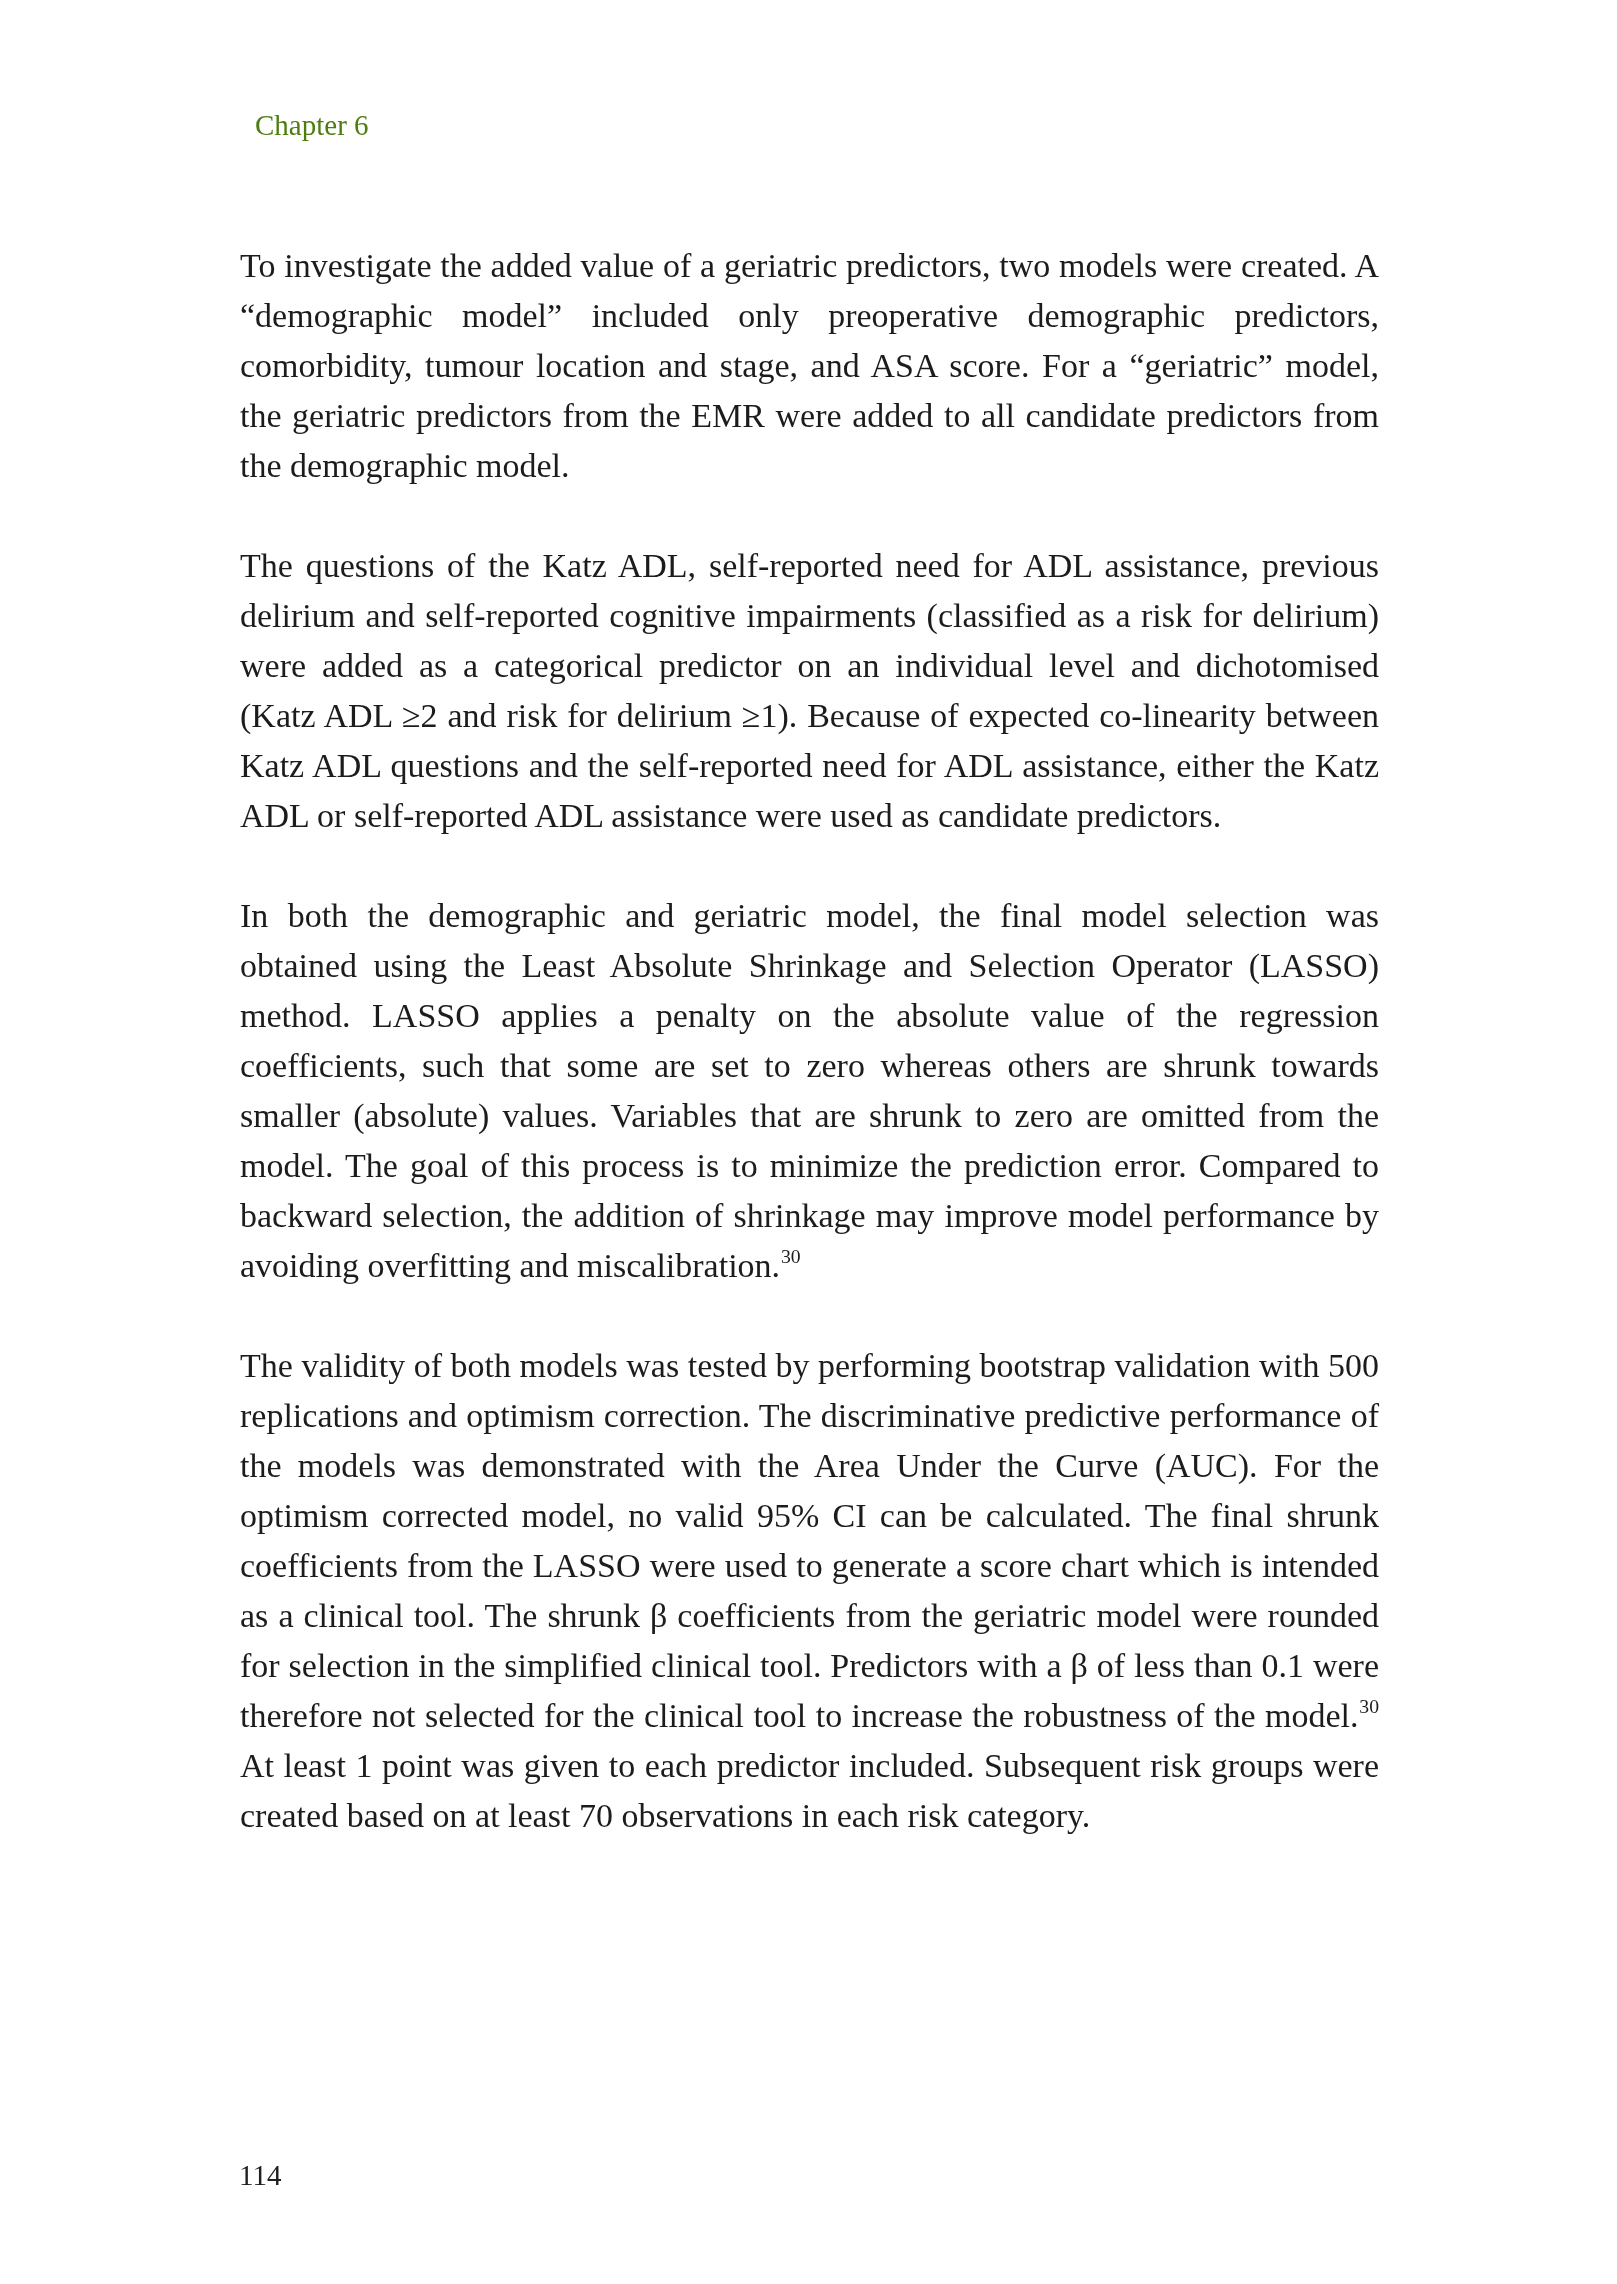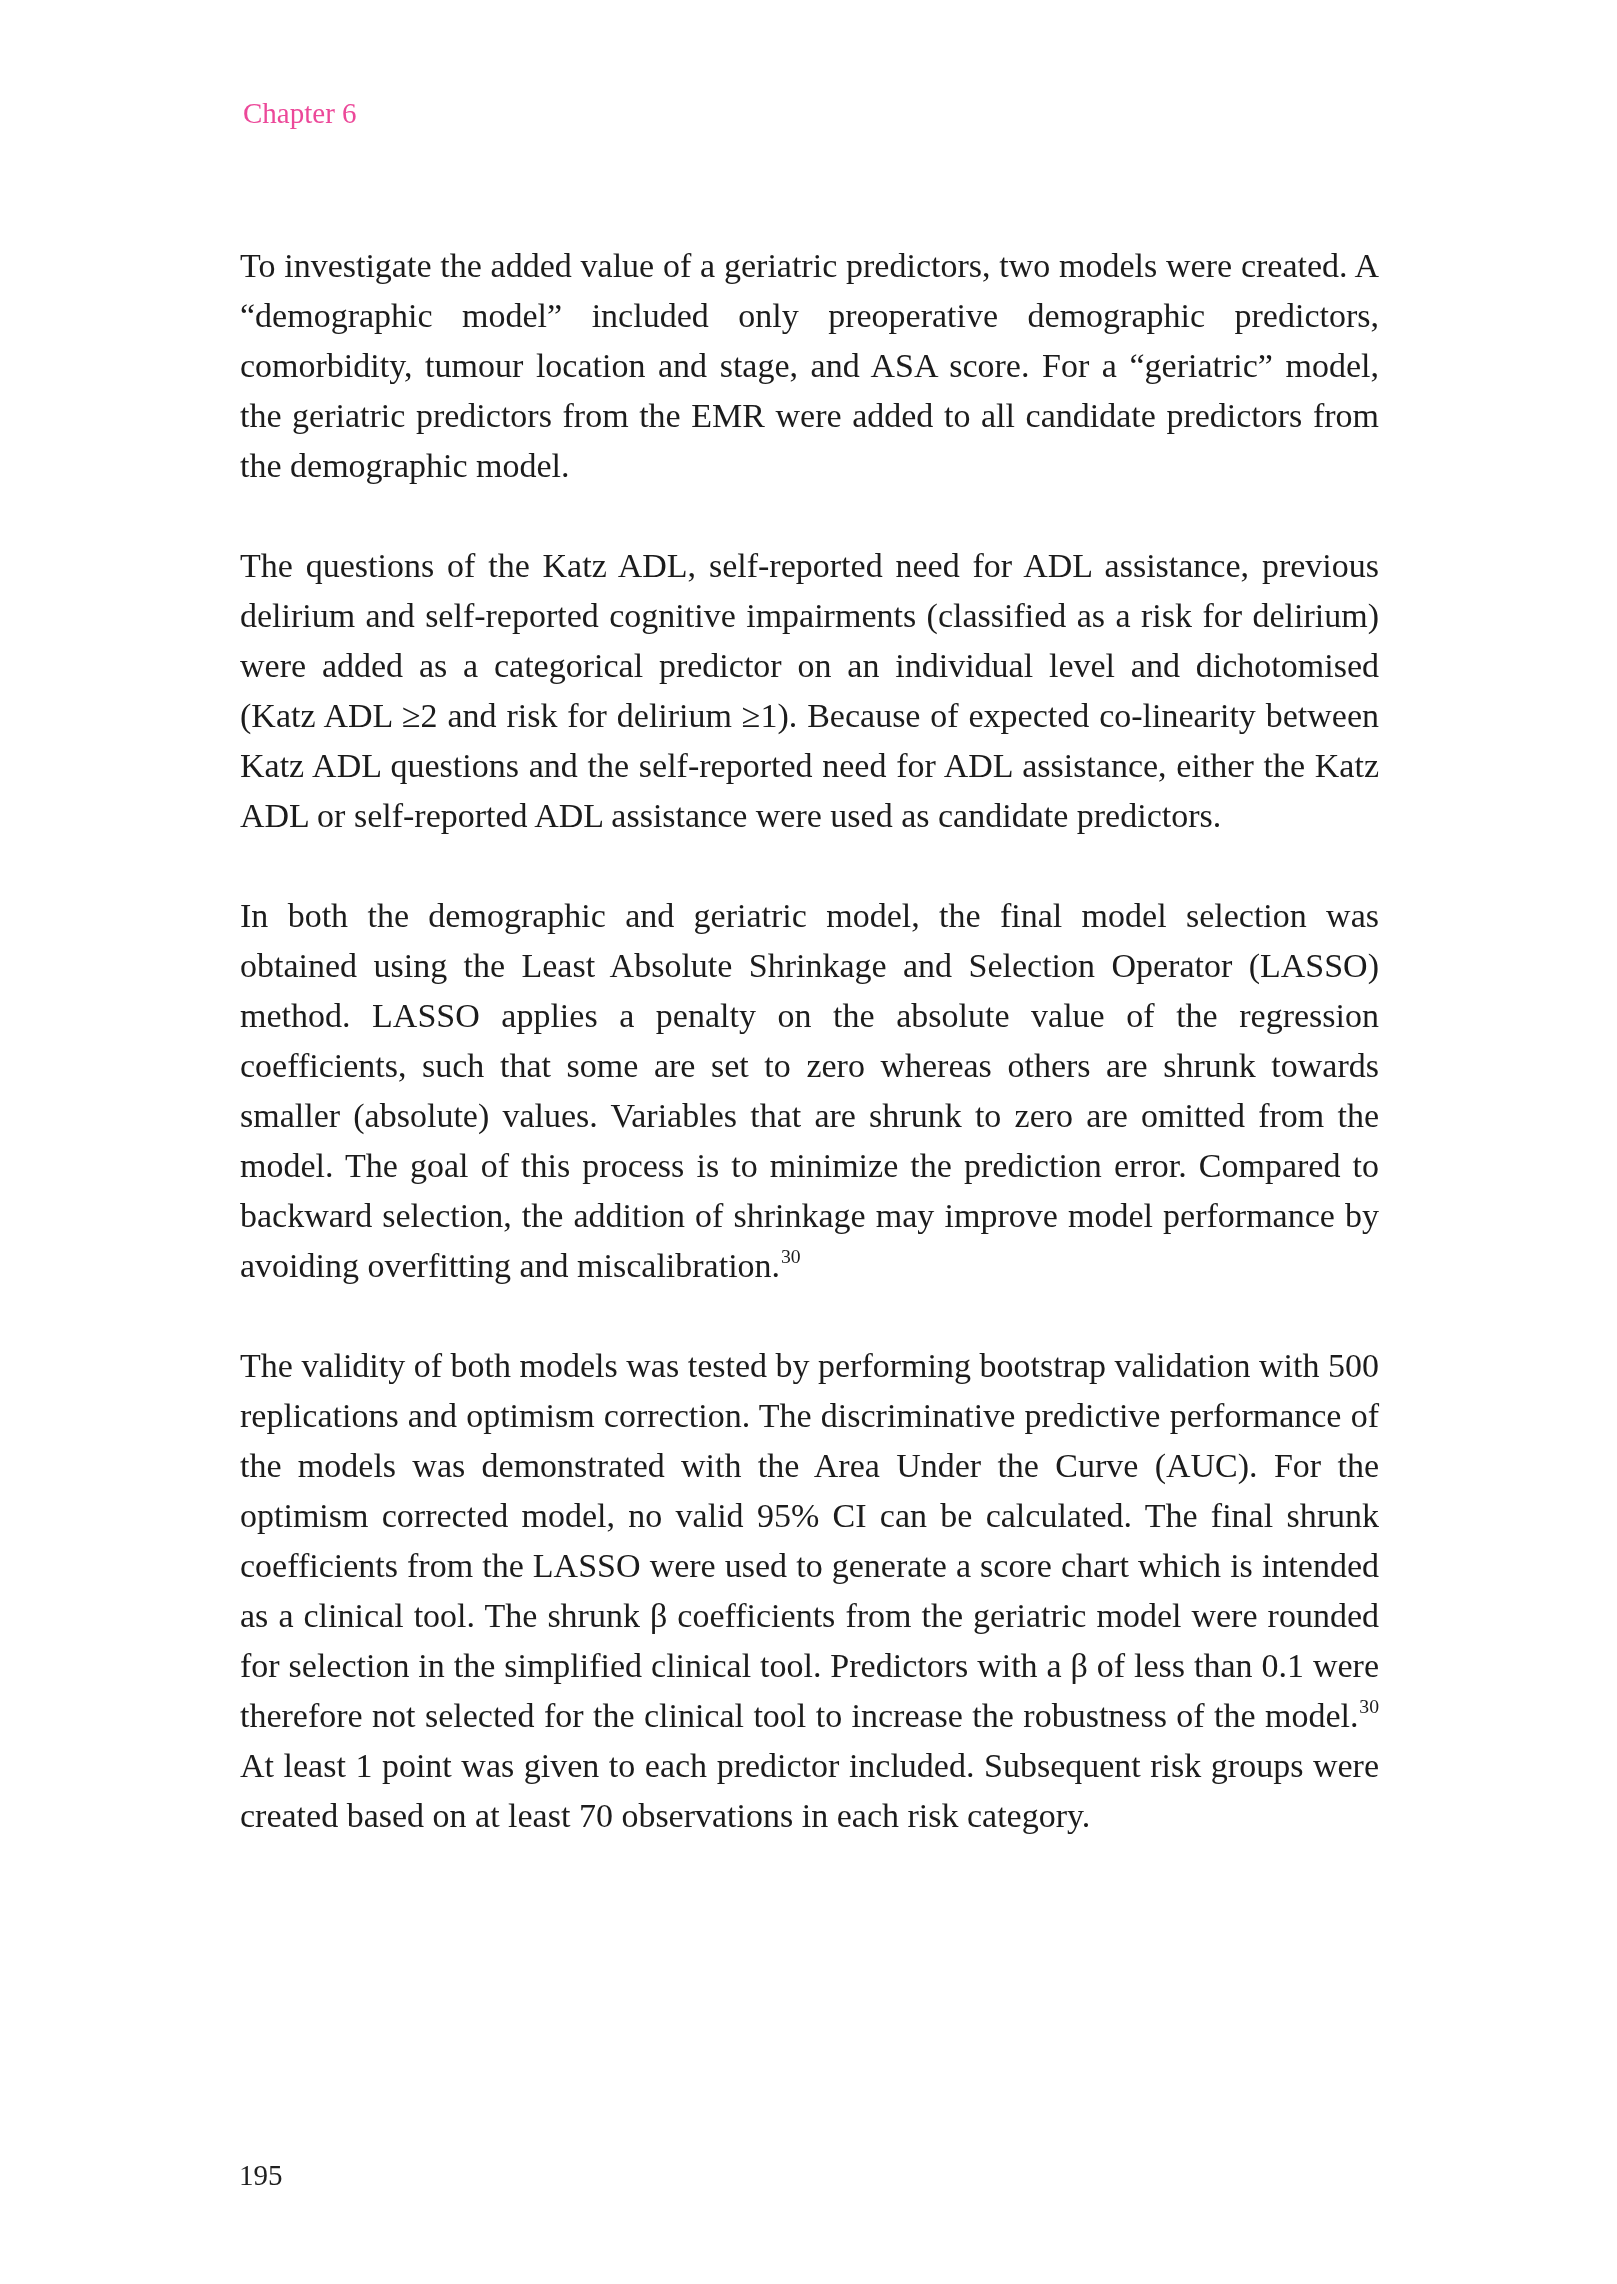--- a/index.html
+++ b/index.html
@@ -14,23 +14,23 @@
       overflow: hidden;
       color: #1c1c1c;
       font-family: "Liberation Serif", "DejaVu Serif", serif;
     }
     .running-head {
       position: absolute;
       left: 239px;
       top: 93px;
       font-size: 29px;
       line-height: 33px;
-      margin: 4px;
+      margin: 16px;
       font-weight: normal;
-      color: #ec4899;
+      color: #4d7c0f;
     }
     .body-text {
       position: absolute;
       left: 240px;
       top: 241px;
       width: 1139px;
       font-size: 34px;
       line-height: 50px;
     }
     .body-text p {
@@ -72,16 +72,16 @@
     <p><span>To investigate the added value of a geriatric predictors, two models were created. A “demographic model” included only preoperative demographic predictors, comorbidity, tumour location and stage, and ASA score. For a “geriatric” model, the geriatric predictors from the EMR were added to all candidate predictors from the demographic model.</span></p>
 
     <p><span>The questions of the Katz ADL, self-reported need for ADL assistance, previous delirium and self-reported cognitive impairments (classified as a risk for delirium) were added as a categorical predictor on an individual level and dichotomised (Katz ADL ≥2 and risk for delirium ≥1). Because of expected co-linearity between Katz ADL questions and the self-reported need for ADL assistance, either the Katz ADL or self-reported ADL assistance were used as candidate predictors.</span></p>
 
     <p><span>In both the demographic and geriatric model, the final model selection was obtained using the Least Absolute Shrinkage and Selection Operator (LASSO) method. LASSO applies a penalty on the absolute value of the regression coefficients, such that some are set to zero whereas others are shrunk towards smaller (absolute) values. Variables that are shrunk to zero are omitted from the model. The goal of this process is to minimize the prediction error. Compared to backward selection, the addition of shrinkage may improve model performance by avoiding overfitting and miscalibration.</span><sup class="ref">30</sup></p>
 
     <p><span>The validity of both models was tested by performing bootstrap validation with 500 replications and optimism correction. The discriminative predictive performance of the models was demonstrated with the Area Under the Curve (AUC). For the optimism corrected model, no valid 95% CI can be calculated. The final shrunk coefficients from the LASSO were used to generate a score chart which is intended as a clinical tool. The shrunk β coefficients from the geriatric model were rounded for selection in the simplified clinical tool. Predictors with a β of less than 0.1 were therefore not selected for the clinical tool to increase the robustness of the model.</span><sup class="ref">30</sup><span> At least 1 point was given to each predictor included. Subsequent risk groups were created based on at least 70 observations in each risk category.</span></p>
 
   </div>
 
-  <div class="folio">195</div>
+  <div class="folio">114</div>
 
 </div>
 
 
 </body></html>

